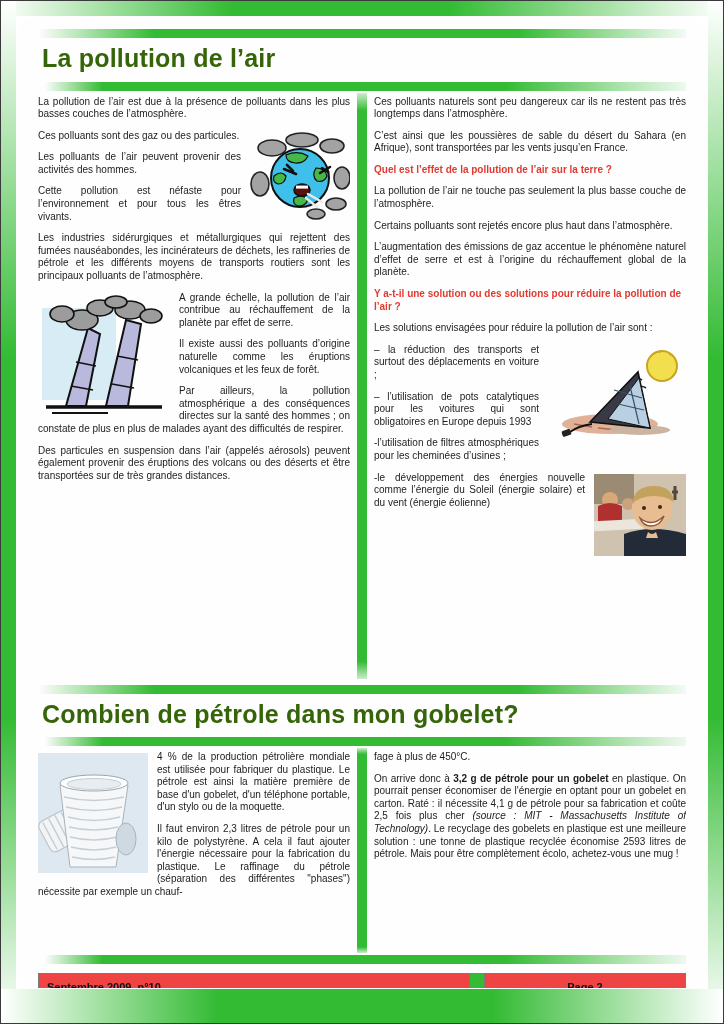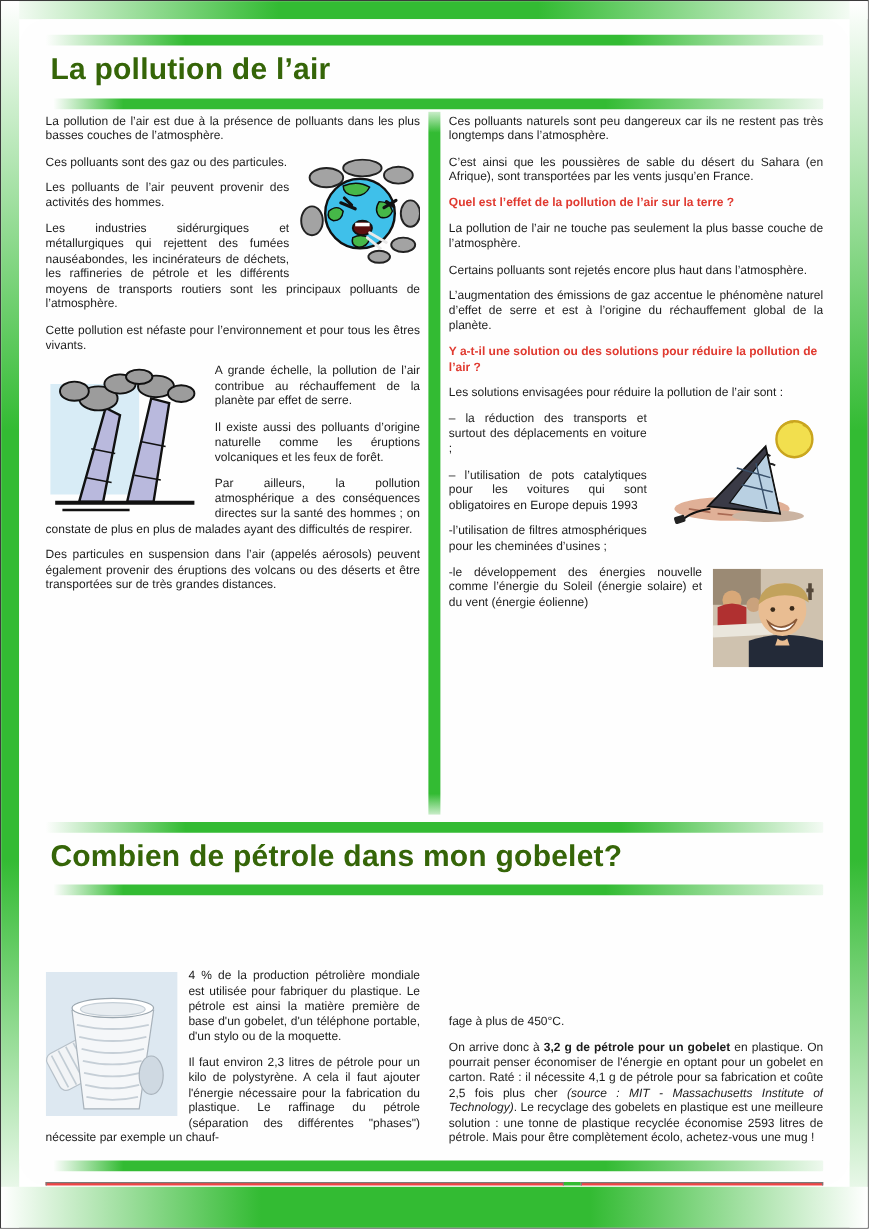--- a/index.html
+++ b/index.html
@@ -29,21 +29,21 @@
     background:linear-gradient(90deg,rgba(51,187,51,0) 0%,#33bb33 18%,#33bb33 74%,rgba(51,187,51,0.05) 100%);}
   .hrule.mid{background:linear-gradient(90deg,rgba(51,187,51,0) 1%,#33bb33 10%,#33bb33 72%,rgba(51,187,51,0.08) 100%);}
 
   h1.section-title{
     font-size:25px;line-height:1.1;margin:7px 0 9px 4px;color:#356508;
     font-weight:bold;letter-spacing:0.2px;
   }
 
   .cols{display:flex;align-items:stretch;}
   .cols1{height:586px;overflow:hidden;margin-top:2px;}
-  .cols2{height:205px;overflow:hidden;margin-top:14px;align-items:flex-end;}
+  .cols2{height:205px;overflow:hidden;margin-top:2px;}
   .col{flex:1 1 0;font-size:10px;line-height:1.26;text-align:justify;padding-top:3px;}
   .col-l{padding-right:7px;}
   .col-r{padding-left:7px;}
   .vdivider{flex:0 0 10px;
     background:linear-gradient(180deg,rgba(51,187,51,0.25) 0%,#33bb33 3%,#33bb33 97%,rgba(51,187,51,0.25) 100%);}
   .col p{margin:0 0 9px 0;}
   .red-head{color:#e03a30;font-weight:bold;margin:2px 0 9px 0 !important;text-align:left;}
 
   .fig{display:block;}
   .fig-r{float:right;margin:2px 0 4px 9px;}
@@ -103,22 +103,22 @@
         <ellipse cx="52" cy="58" rx="8" ry="6" fill="#5c0f0f" stroke="#111" stroke-width="1.6"></ellipse>
         <rect x="46" y="53.6" width="12" height="3" fill="#fff"></rect>
         <g stroke="#e9e9e9" stroke-width="2.4" fill="none" stroke-linecap="round">
           <path d="M58 62 l14 8"></path>
             <path d="M56 66 l11 9"></path>
         </g>
       </svg>
 
       <p>Ces polluants sont des gaz ou des particules.</p>
       <p>Les polluants de l’air peuvent provenir des activités des hommes.</p>
+      <p>Cette pollution est néfaste pour l’environnement et pour tous les êtres vivants.</p>
       <p>Les industries sidérurgiques et métallurgiques qui rejettent des fumées nauséabondes, les incinérateurs de déchets, les raffineries de pétrole et les différents moyens de transports routiers sont les principaux polluants de l’atmosphère.</p>
-      <p>Cette pollution est néfaste pour l’environnement et pour tous les êtres vivants.</p>
 
       <svg class="fig fig-l" width="132" height="122" viewBox="0 0 132 122">
         <path d="M4 14 h74 v92 h-74 z" fill="#d8ecf6"></path>
         <g fill="#b9b9dd" stroke="#111" stroke-width="2">
           <polygon points="28,112 48,112 62,40 50,34"></polygon>
           <polygon points="68,112 90,112 103,30 88,26"></polygon>
         </g>
         <g stroke="#111" stroke-width="1.3" fill="none">
           <path d="M33 92 l22 4"></path>
             <path d="M38 68 l20 4"></path>

